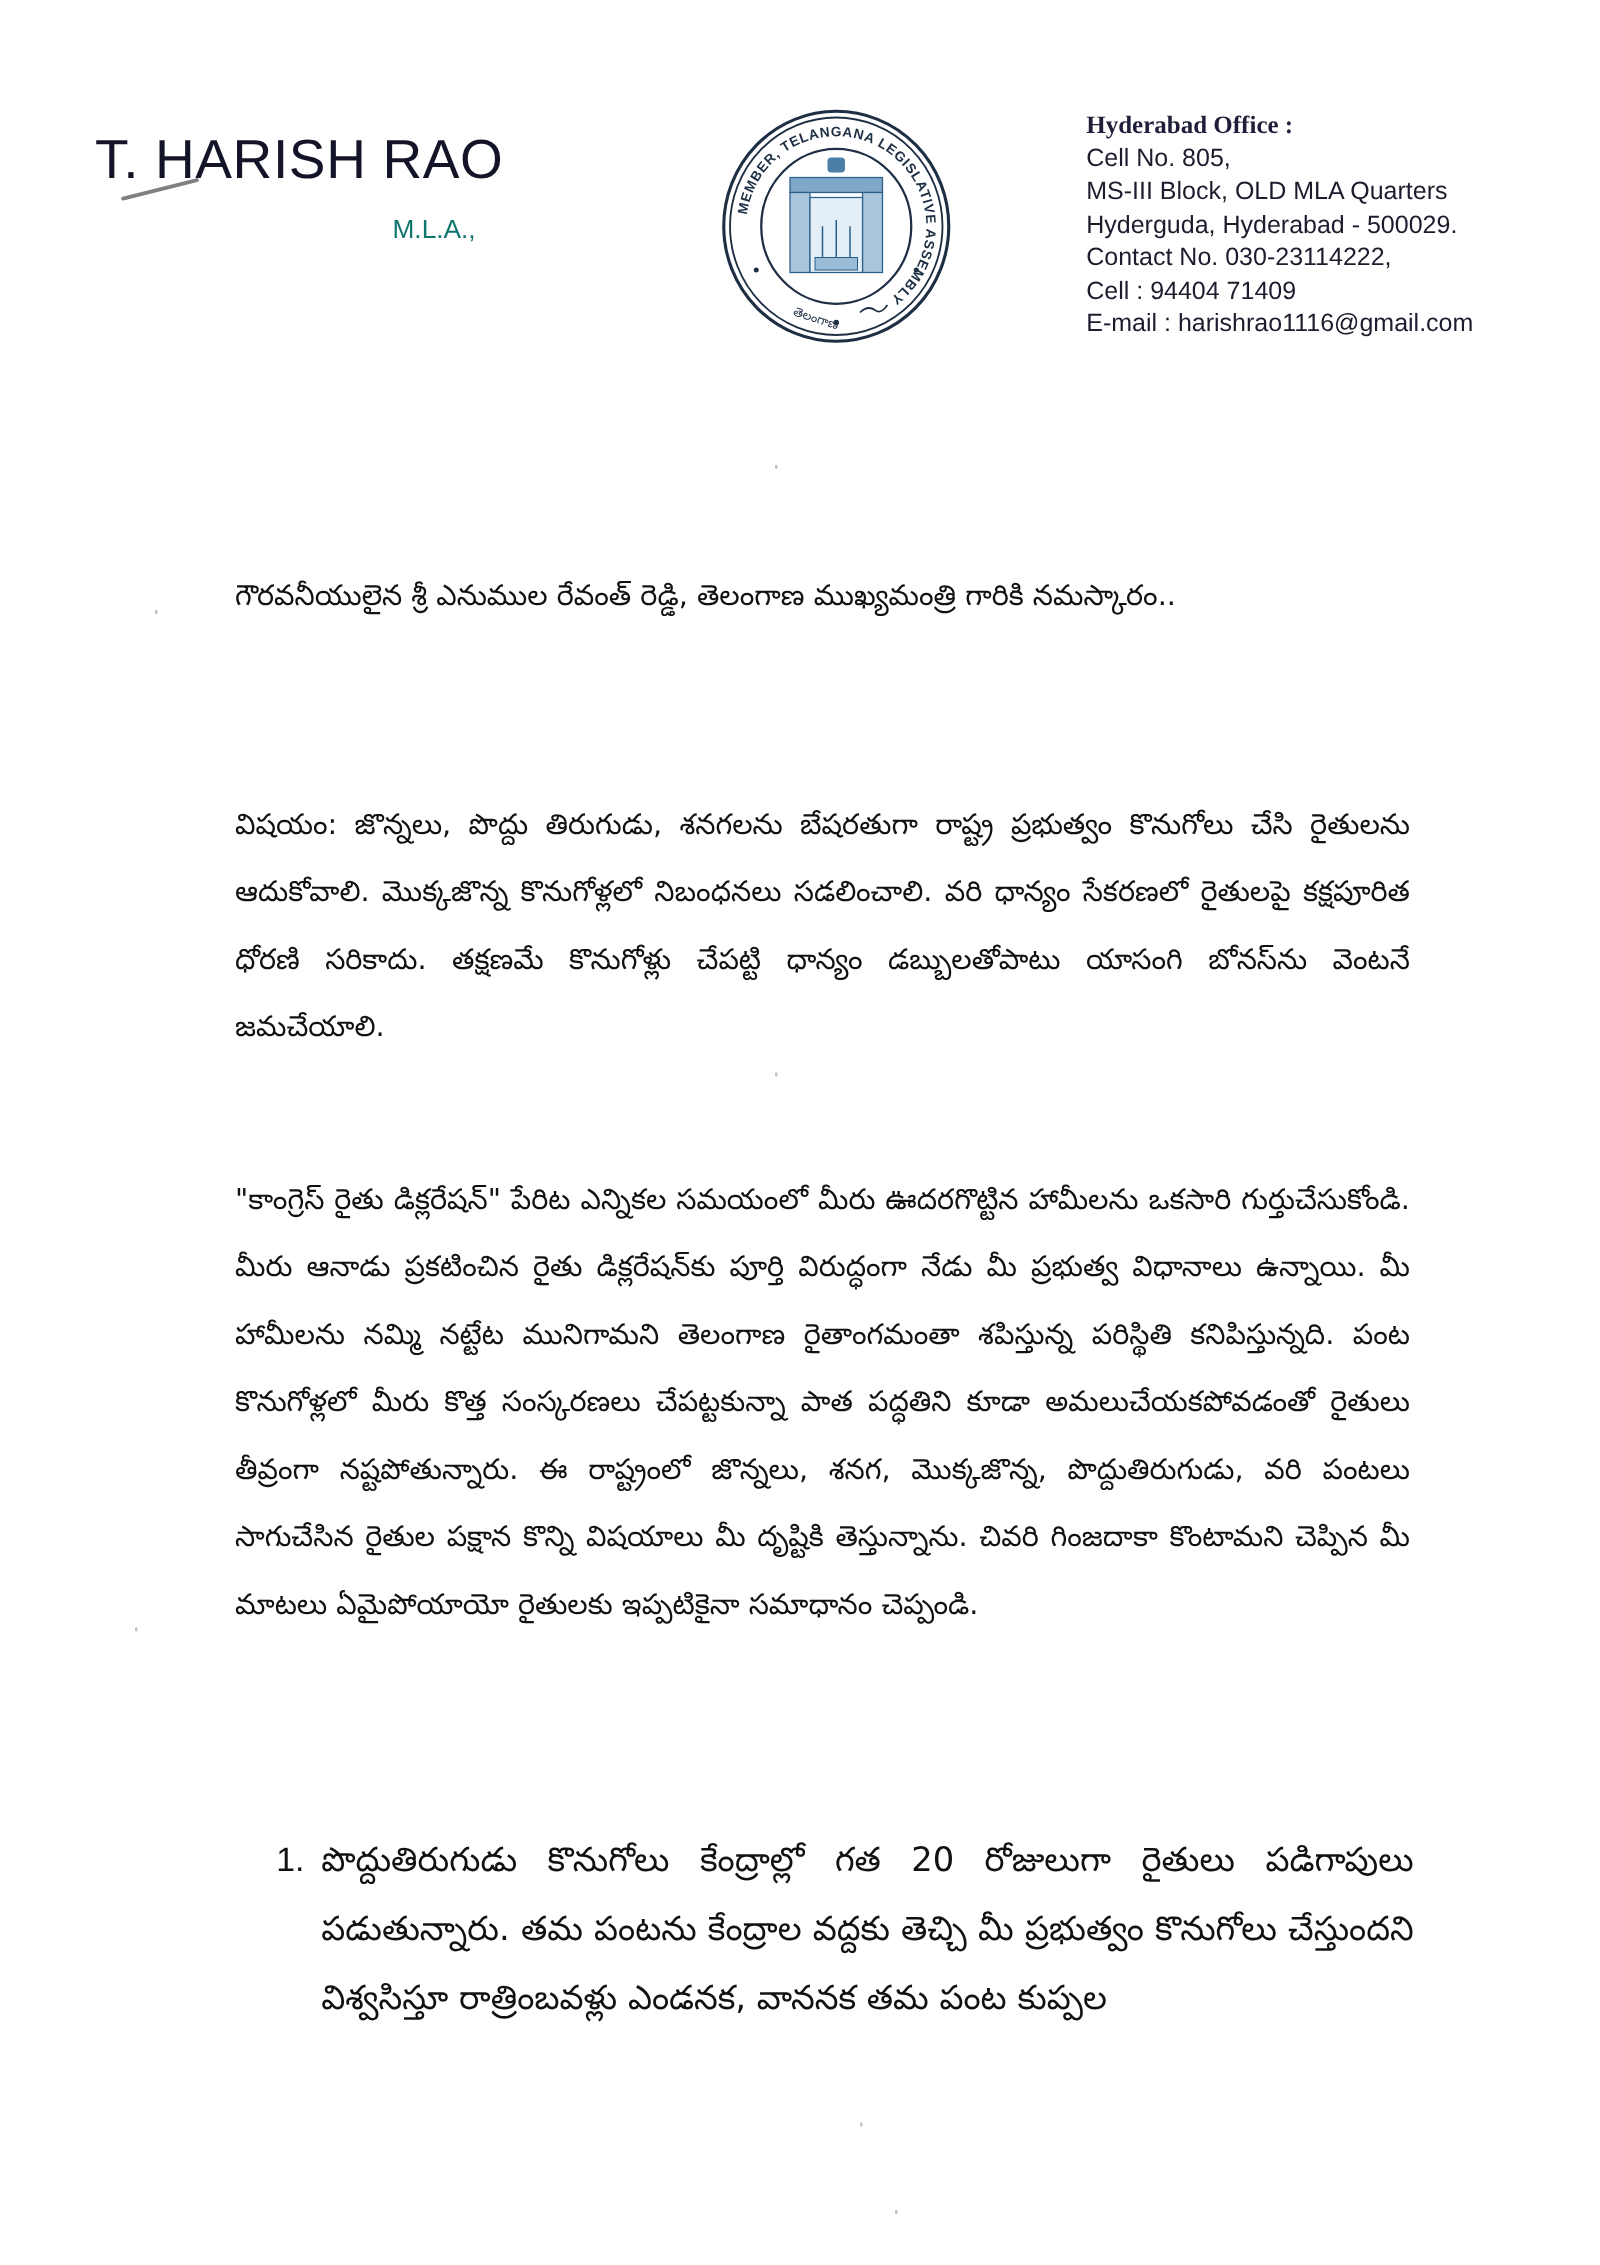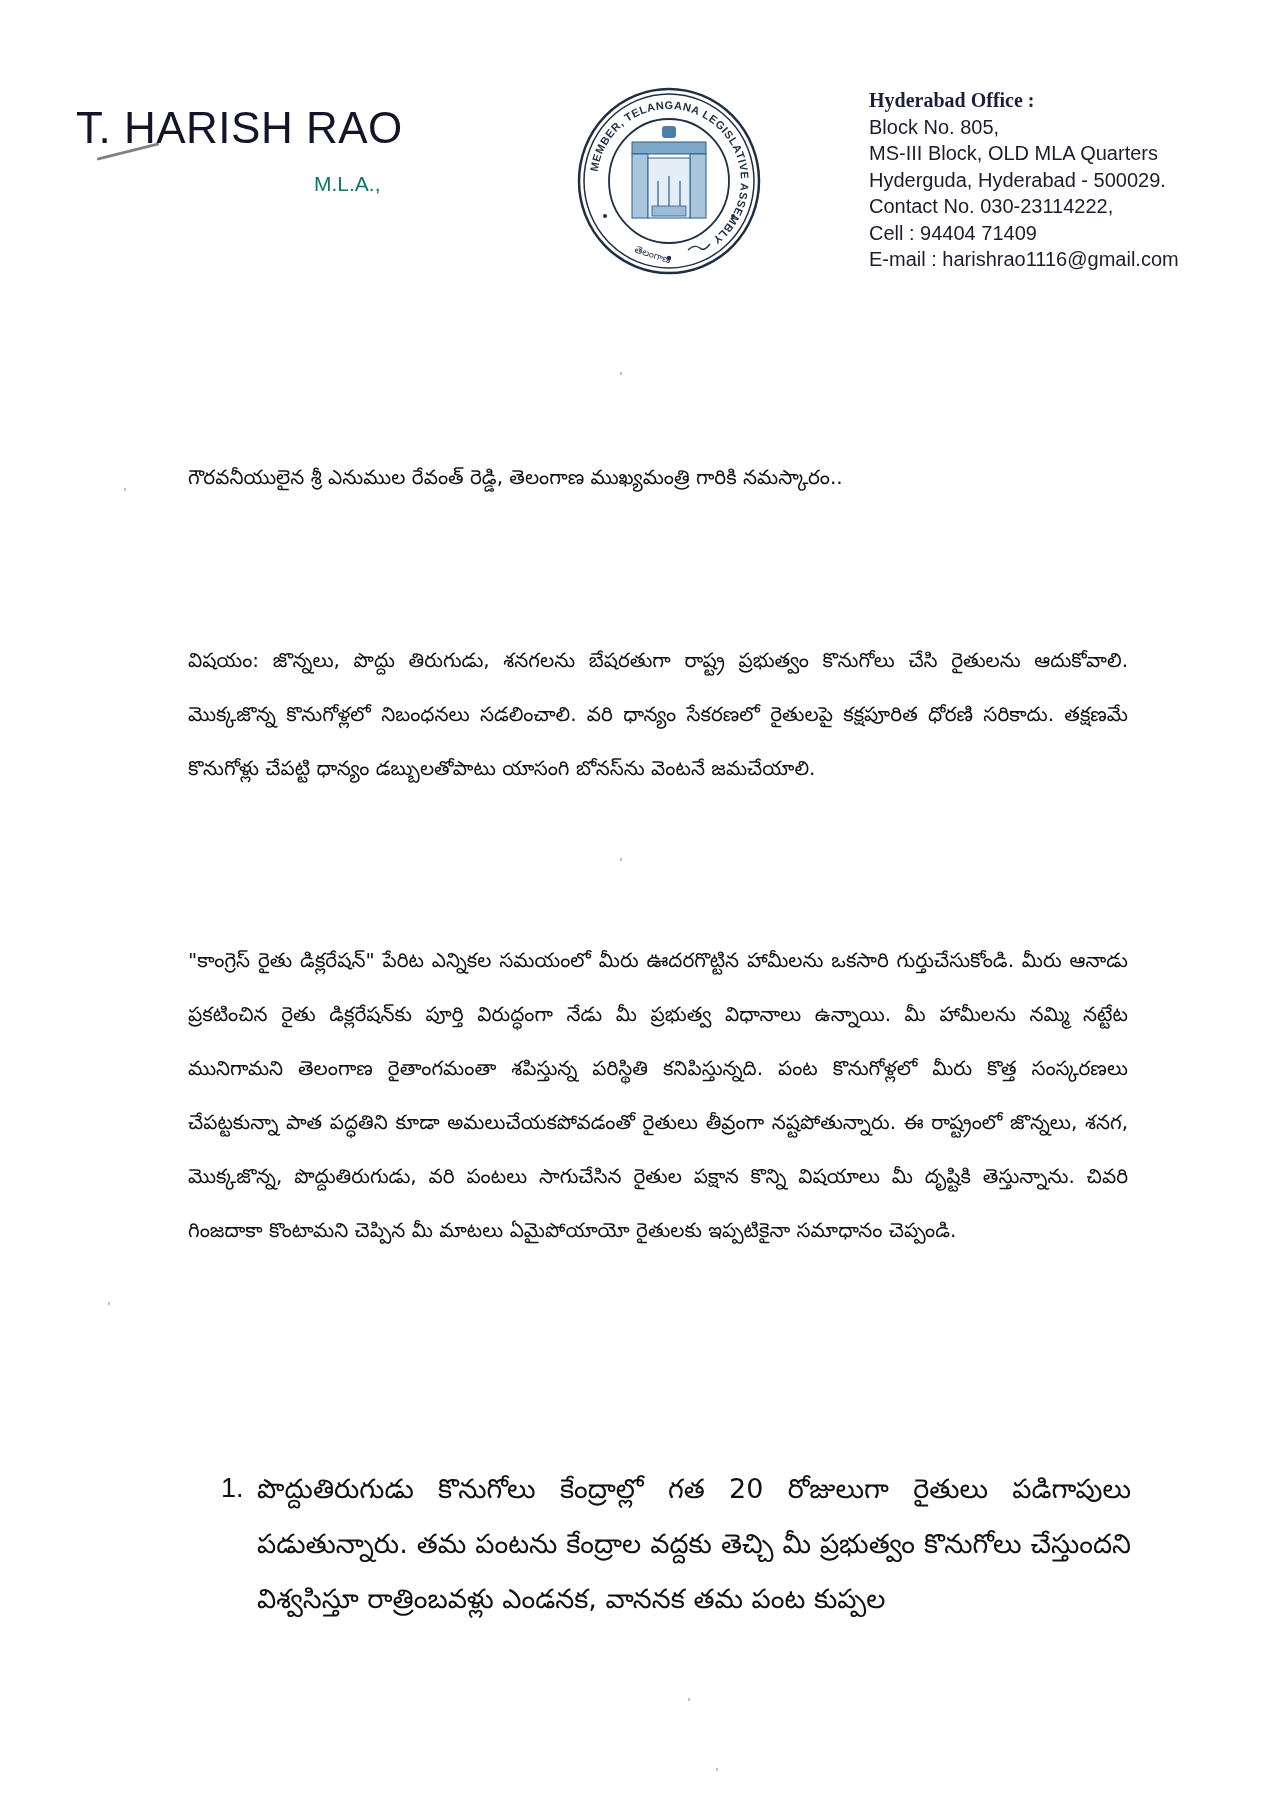--- a/index.html
+++ b/index.html
@@ -15,21 +15,21 @@
     .scribble { left: 96px; top: 150px; width: 64px; height: 3px; background: #555; transform: rotate(-14deg); border-radius: 2px; opacity: .75; }
 
     
     .seal { left: 576px; top: 86px; width: 186px; height: 190px; }
 
     
     .office { left: 869px; top: 87px; font-size: 20px; line-height: 26.5px; color: #1c1c2e; white-space: nowrap; }
     .office .head { font-weight: bold; color: #1e1e3a; font-family: Liberation Serif, serif; }
 
     
-    .body-text { left: 188px; width: 940px; font-size: 20px; line-height: 54px; color: #111; text-align: justify; text-align-last: left; }
+    .body-text { left: 188px; width: 940px; font-size: 23px; line-height: 54px; color: #111; text-align: justify; text-align-last: left; }
     .salutation { top: 450px; }
     .subject { top: 633px; }
     .para2 { top: 933px; }
     .item { left: 221px; top: 1461px; width: 910px; font-size: 27px; line-height: 55px; color: #111; display: flex; }
     .item .num { width: 36px; flex: none; }
     .item .txt { flex: 1; text-align: justify; text-align-last: left; }
 
     .speck { width: 2px; height: 3px; background: #999; opacity: .6; }
   </style>
 </head>
@@ -66,21 +66,21 @@
     <circle cx="29" cy="130" r="2" fill="#1e2f44"></circle>
     <circle cx="157" cy="130" r="2" fill="#1e2f44"></circle>
     <circle cx="93" cy="172" r="2.2" fill="#1e2f44"></circle>
     <text x="58" y="166" font-family="DejaVu Sans, sans-serif" font-size="10" fill="#1e2f44" transform="rotate(18 58 166)">తెలంగాణ</text>
     <path d="M 112 164 q 6 -6 12 -2 q 4 4 10 -4" fill="none" stroke="#1e2f44" stroke-width="1.4"></path>
   </svg>
 </div>
 
 <div class="abs en office">
   <div class="head">Hyderabad Office :</div>
-  <div>Block No. 805,</div>
+  <div>Cell No. 805,</div>
   <div>MS-III Block, OLD MLA Quarters</div>
   <div>Hyderguda, Hyderabad - 500029.</div>
   <div>Contact No. 030-23114222,</div>
   <div>Cell : 94404 71409</div>
   <div>E-mail : harishrao1116@gmail.com</div>
 </div>
 
 <div class="abs te body-text salutation">గౌరవనీయులైన శ్రీ ఎనుముల రేవంత్ రెడ్డి, తెలంగాణ ముఖ్యమంత్రి గారికి నమస్కారం..</div>
 <div class="abs te body-text subject">విషయం: జొన్నలు, పొద్దు తిరుగుడు, శనగలను బేషరతుగా రాష్ట్ర ప్రభుత్వం కొనుగోలు చేసి రైతులను ఆదుకోవాలి. మొక్కజొన్న కొనుగోళ్లలో నిబంధనలు సడలించాలి. వరి ధాన్యం సేకరణలో రైతులపై కక్షపూరిత ధోరణి సరికాదు. తక్షణమే కొనుగోళ్లు చేపట్టి ధాన్యం డబ్బులతోపాటు యాసంగి బోనస్‌ను వెంటనే జమచేయాలి.</div>
 <div class="abs te body-text para2">"కాంగ్రెస్ రైతు డిక్లరేషన్" పేరిట ఎన్నికల సమయంలో మీరు ఊదరగొట్టిన హామీలను ఒకసారి గుర్తుచేసుకోండి. మీరు ఆనాడు ప్రకటించిన రైతు డిక్లరేషన్‌కు పూర్తి విరుద్ధంగా నేడు మీ ప్రభుత్వ విధానాలు ఉన్నాయి. మీ హామీలను నమ్మి నట్టేట మునిగామని తెలంగాణ రైతాంగమంతా శపిస్తున్న పరిస్థితి కనిపిస్తున్నది. పంట కొనుగోళ్లలో మీరు కొత్త సంస్కరణలు చేపట్టకున్నా పాత పద్ధతిని కూడా అమలుచేయకపోవడంతో రైతులు తీవ్రంగా నష్టపోతున్నారు. ఈ రాష్ట్రంలో జొన్నలు, శనగ, మొక్కజొన్న, పొద్దుతిరుగుడు, వరి పంటలు సాగుచేసిన రైతుల పక్షాన కొన్ని విషయాలు మీ దృష్టికి తెస్తున్నాను. చివరి గింజదాకా కొంటామని చెప్పిన మీ మాటలు ఏమైపోయాయో రైతులకు ఇప్పటికైనా సమాధానం చెప్పండి.</div>

